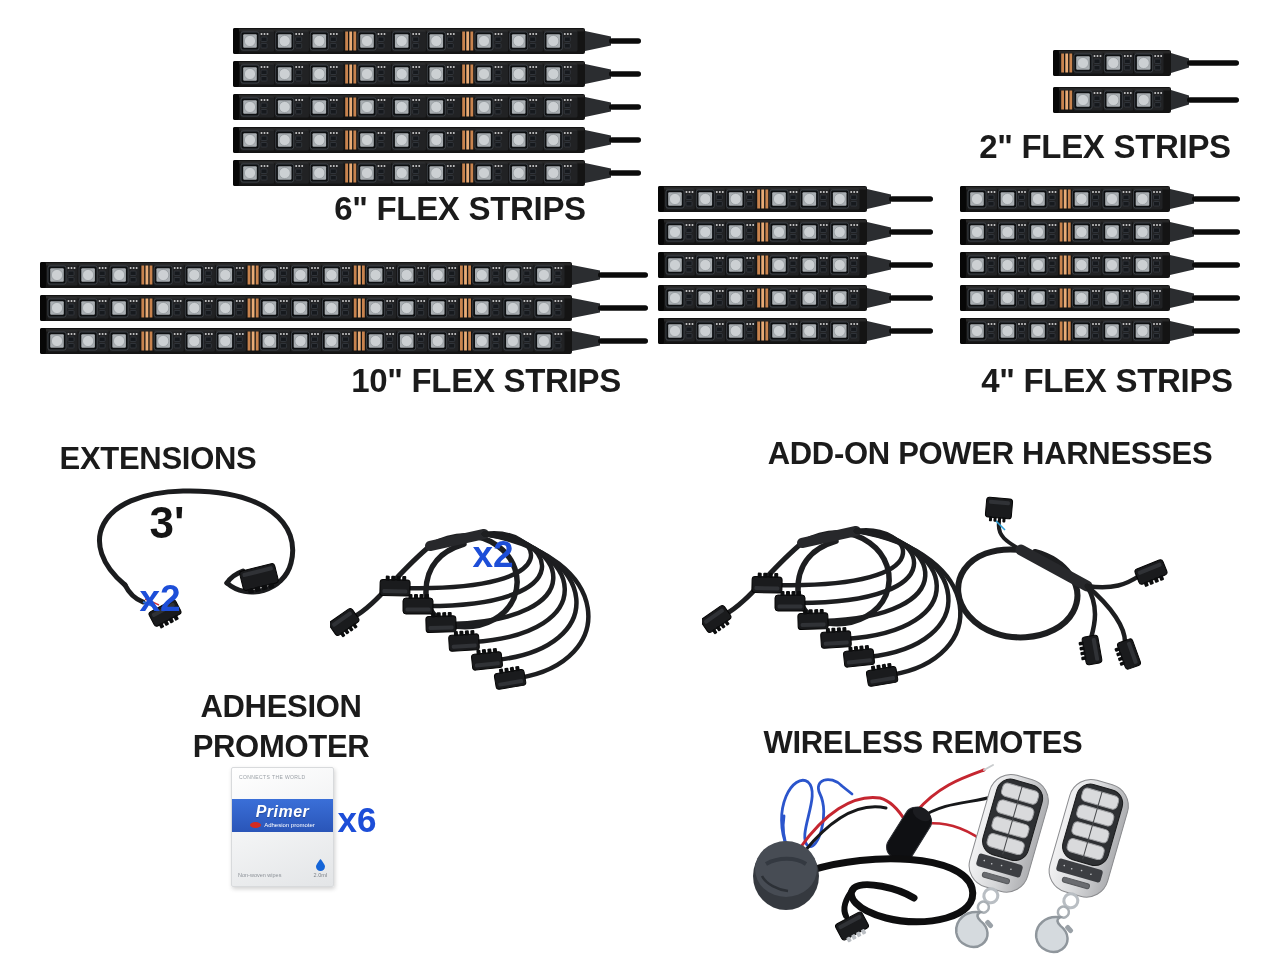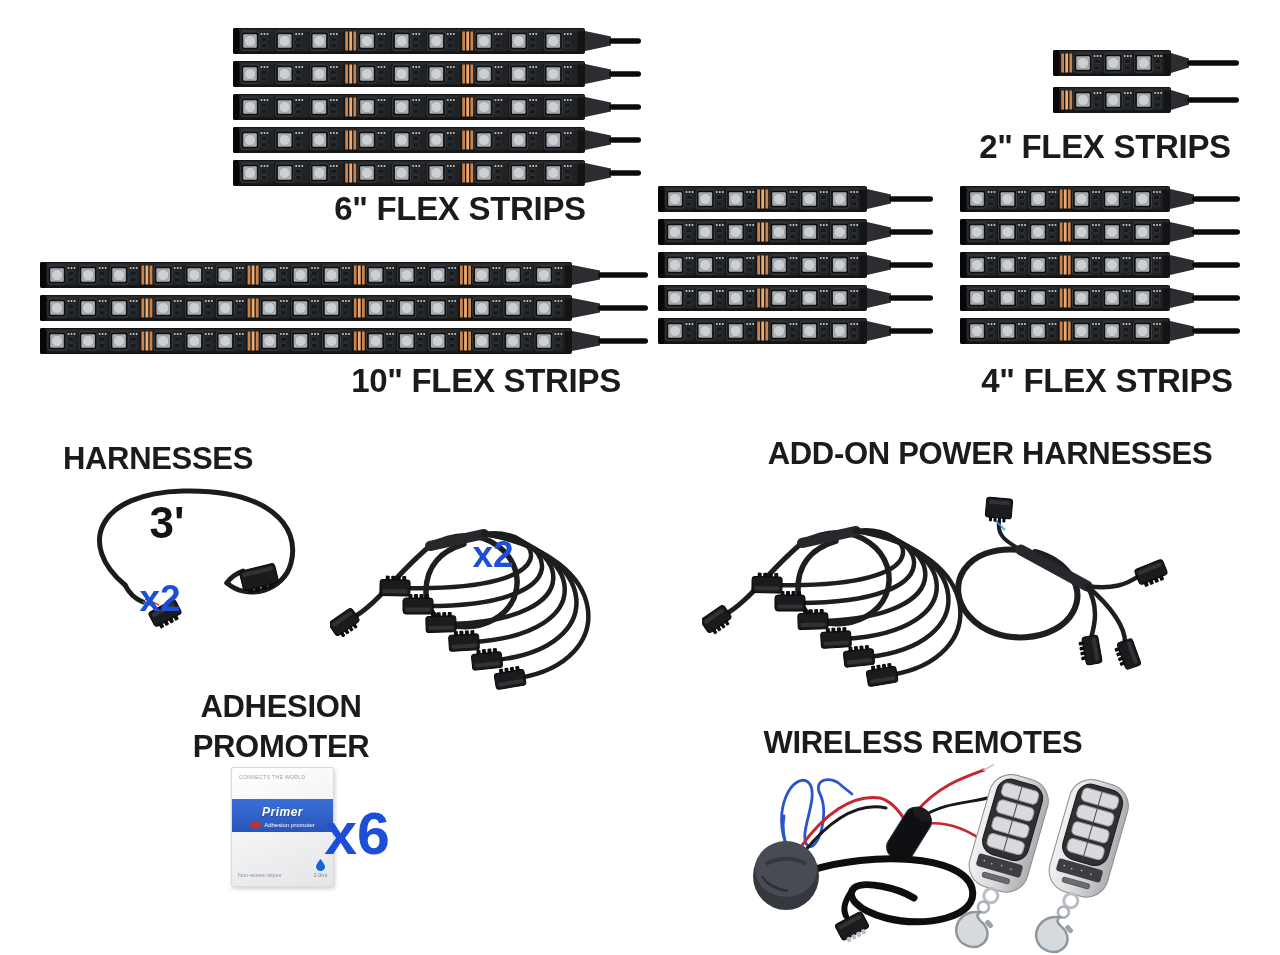--- a/index.html
+++ b/index.html
@@ -15,21 +15,21 @@
        font-size:44px;}
   .photo{position:absolute;}
   
   .packet{position:absolute;left:231px;top:767px;width:101px;height:118px;
     background:linear-gradient(160deg,#ffffff 0%,#f3f4f5 45%,#e3e5e7 100%);
     border:1px solid #d8dadc;box-shadow:1px 2px 4px rgba(0,0,0,0.18);border-radius:2px;}
   .packet-top{position:absolute;left:7px;top:6px;font-size:5px;color:#9aa0a6;letter-spacing:0.4px;}
   .packet-band{position:absolute;left:0;top:31px;width:100%;height:33px;
     background:linear-gradient(180deg,#3a6fd8,#2a55b8);display:flex;flex-direction:column;
     align-items:center;justify-content:center;}
-  .packet-brand{color:#ffffff;font-style:italic;font-weight:bold;font-size:12px;line-height:16px;
+  .packet-brand{color:#ffffff;font-style:italic;font-weight:bold;font-size:16px;line-height:16px;
     letter-spacing:0.5px;text-shadow:0 1px 1px rgba(0,0,0,0.25);}
   .packet-sub{display:flex;align-items:center;gap:3px;color:#ffffff;font-size:6px;margin-top:2px;}
   .badge{display:inline-block;width:11px;height:6px;border-radius:50%;background:#d42b1f;}
   .packet-bottom{position:absolute;left:6px;right:6px;bottom:8px;display:flex;
     justify-content:space-between;align-items:flex-end;}
   .packet-wipes{font-size:5.5px;color:#8d9298;}
   .packet-vol{display:flex;flex-direction:column;align-items:center;gap:1px;font-size:5.5px;color:#7d8288;}
 </style>
 </head>
 <body>
@@ -1693,21 +1693,21 @@
         <circle cx="197.0" cy="6" r="1" fill="#e8e8e8" opacity="0.85"></circle>
         <circle cx="200.0" cy="6" r="1" fill="#e8e8e8" opacity="0.85"></circle>
         <rect x="193.5" y="9" width="6" height="4.5" rx="0.8" fill="#16191d" stroke="#3f454c" stroke-width="0.6"></rect>
         <rect x="193.5" y="15.5" width="6" height="4.5" rx="0.8" fill="#16191d" stroke="#3f454c" stroke-width="0.6"></rect>
         <path d="M 210 3 L 234 8.5 L 234 17.5 L 210 23 Z" fill="#2b2d30"></path>
         <rect x="232" y="10.2" width="48" height="5.6" rx="2.8" fill="#0b0b0b"></rect>
       </svg>
     </div>
   <div class="lbl big" style="left:1107px;top:362px">4" FLEX STRIPS</div>
 
-  <div class="lbl sec" style="left:158px;top:441px">HARNESSES</div>
+  <div class="lbl sec" style="left:158px;top:441px">EXTENSIONS</div>
   <div id="ph-ext" class="photo" style="left:55px;top:483px"><svg width="250" height="150" viewBox="0 0 250 150">
  <g fill="none" stroke="#1b1c1e" stroke-linecap="round" stroke-width="5">
    <path d="M70,102 C 22,62 42,10 128,8 C 212,6 246,42 236,80 C 229,108 192,118 172,100"></path>
    <path d="M70,102 C 74,110 80,116 88,119"></path>
    <path d="M172,100 C 175,95 180,91 188,88"></path>
  </g>
  <path d="M88,119 C 93,121 98,123 102,125" stroke="#2a72d8" stroke-width="2" fill="none"></path>
  <path d="M90,116 C 95,118 100,120 104,122" stroke="#d23434" stroke-width="1.6" fill="none"></path>
  <g transform="translate(110.0 130.0) rotate(-28.0)">
           <rect x="-15" y="-8" width="30" height="16" rx="3" fill="#1a1b1d" stroke="#050505"></rect>
@@ -1933,21 +1933,21 @@
     <div class="packet-bottom">
       <span class="packet-wipes">Non-woven wipes</span>
       <span class="packet-vol">
         <svg width="9" height="12" viewBox="0 0 12 16">
           <path d="M6,0 C6,0 0,7 0,10 a6,6 0 0 0 12,0 C12,7 6,0 6,0 Z" fill="#1565d8"></path>
         </svg>
         <span>2.0ml</span>
       </span>
     </div>
   </div>
-  <div class="qty" style="left:357px;top:800px;font-size:59px">x6</div>
+  <div class="qty" style="left:357px;top:800px;font-size:35px">x6</div>
 
   <div class="lbl sec" style="left:923px;top:725px">WIRELESS REMOTES</div>
   <div id="ph-cbox" class="photo" style="left:700px;top:752px"><svg width="320" height="203" viewBox="0 0 320 203">
  <g fill="none" stroke-linecap="round">
    <path d="M88,98 C 70,56 94,20 108,30 C 122,42 96,84 108,94 C 118,100 130,62 120,42 C 113,28 130,22 142,34 L 152,42" stroke="#2b55cc" stroke-width="2.8"></path>
    <path d="M88,98 C 84,88 82,76 84,64" stroke="#2b55cc" stroke-width="2.8"></path>
    <path d="M100,96 C 124,62 152,42 180,46 C 192,49 200,60 206,70" stroke="#c52630" stroke-width="3"></path>
    <path d="M104,100 C 130,68 158,50 186,56" stroke="#17181a" stroke-width="3"></path>
    <path d="M216,60 C 238,34 262,26 284,18" stroke="#c52630" stroke-width="3"></path>
    <path d="M284,18 L 293,13" stroke="#c9ccce" stroke-width="2"></path>

